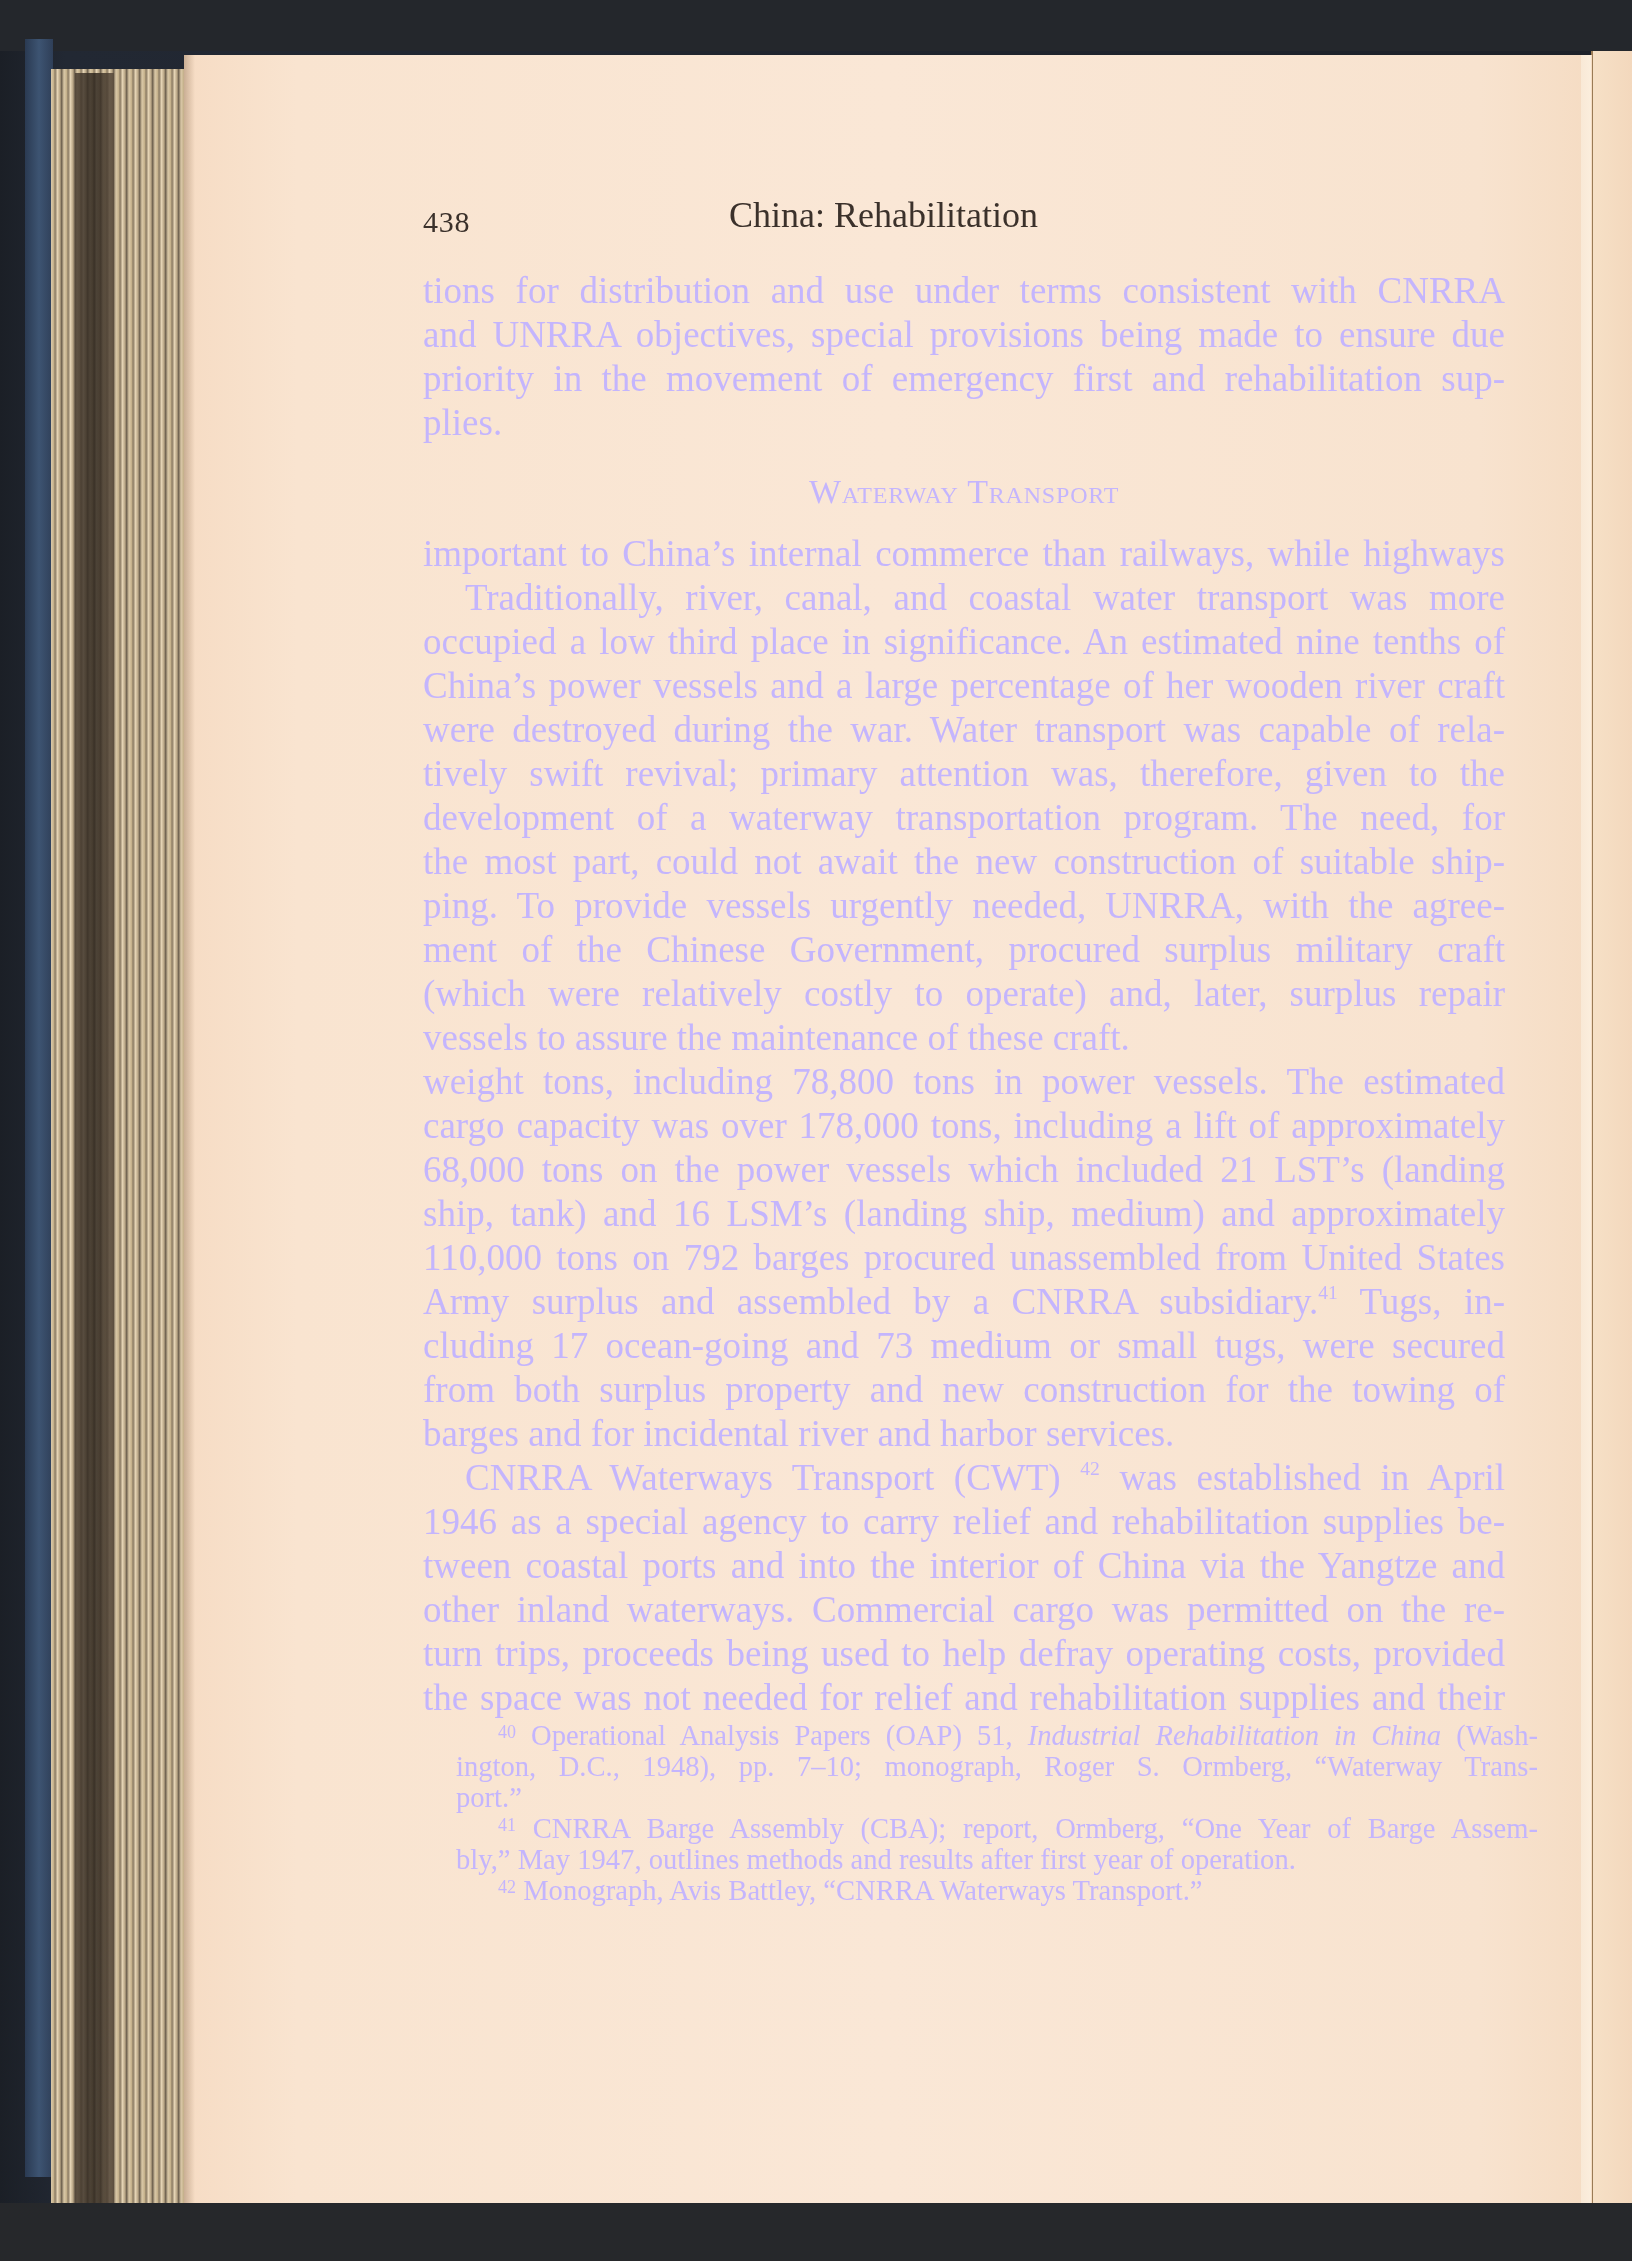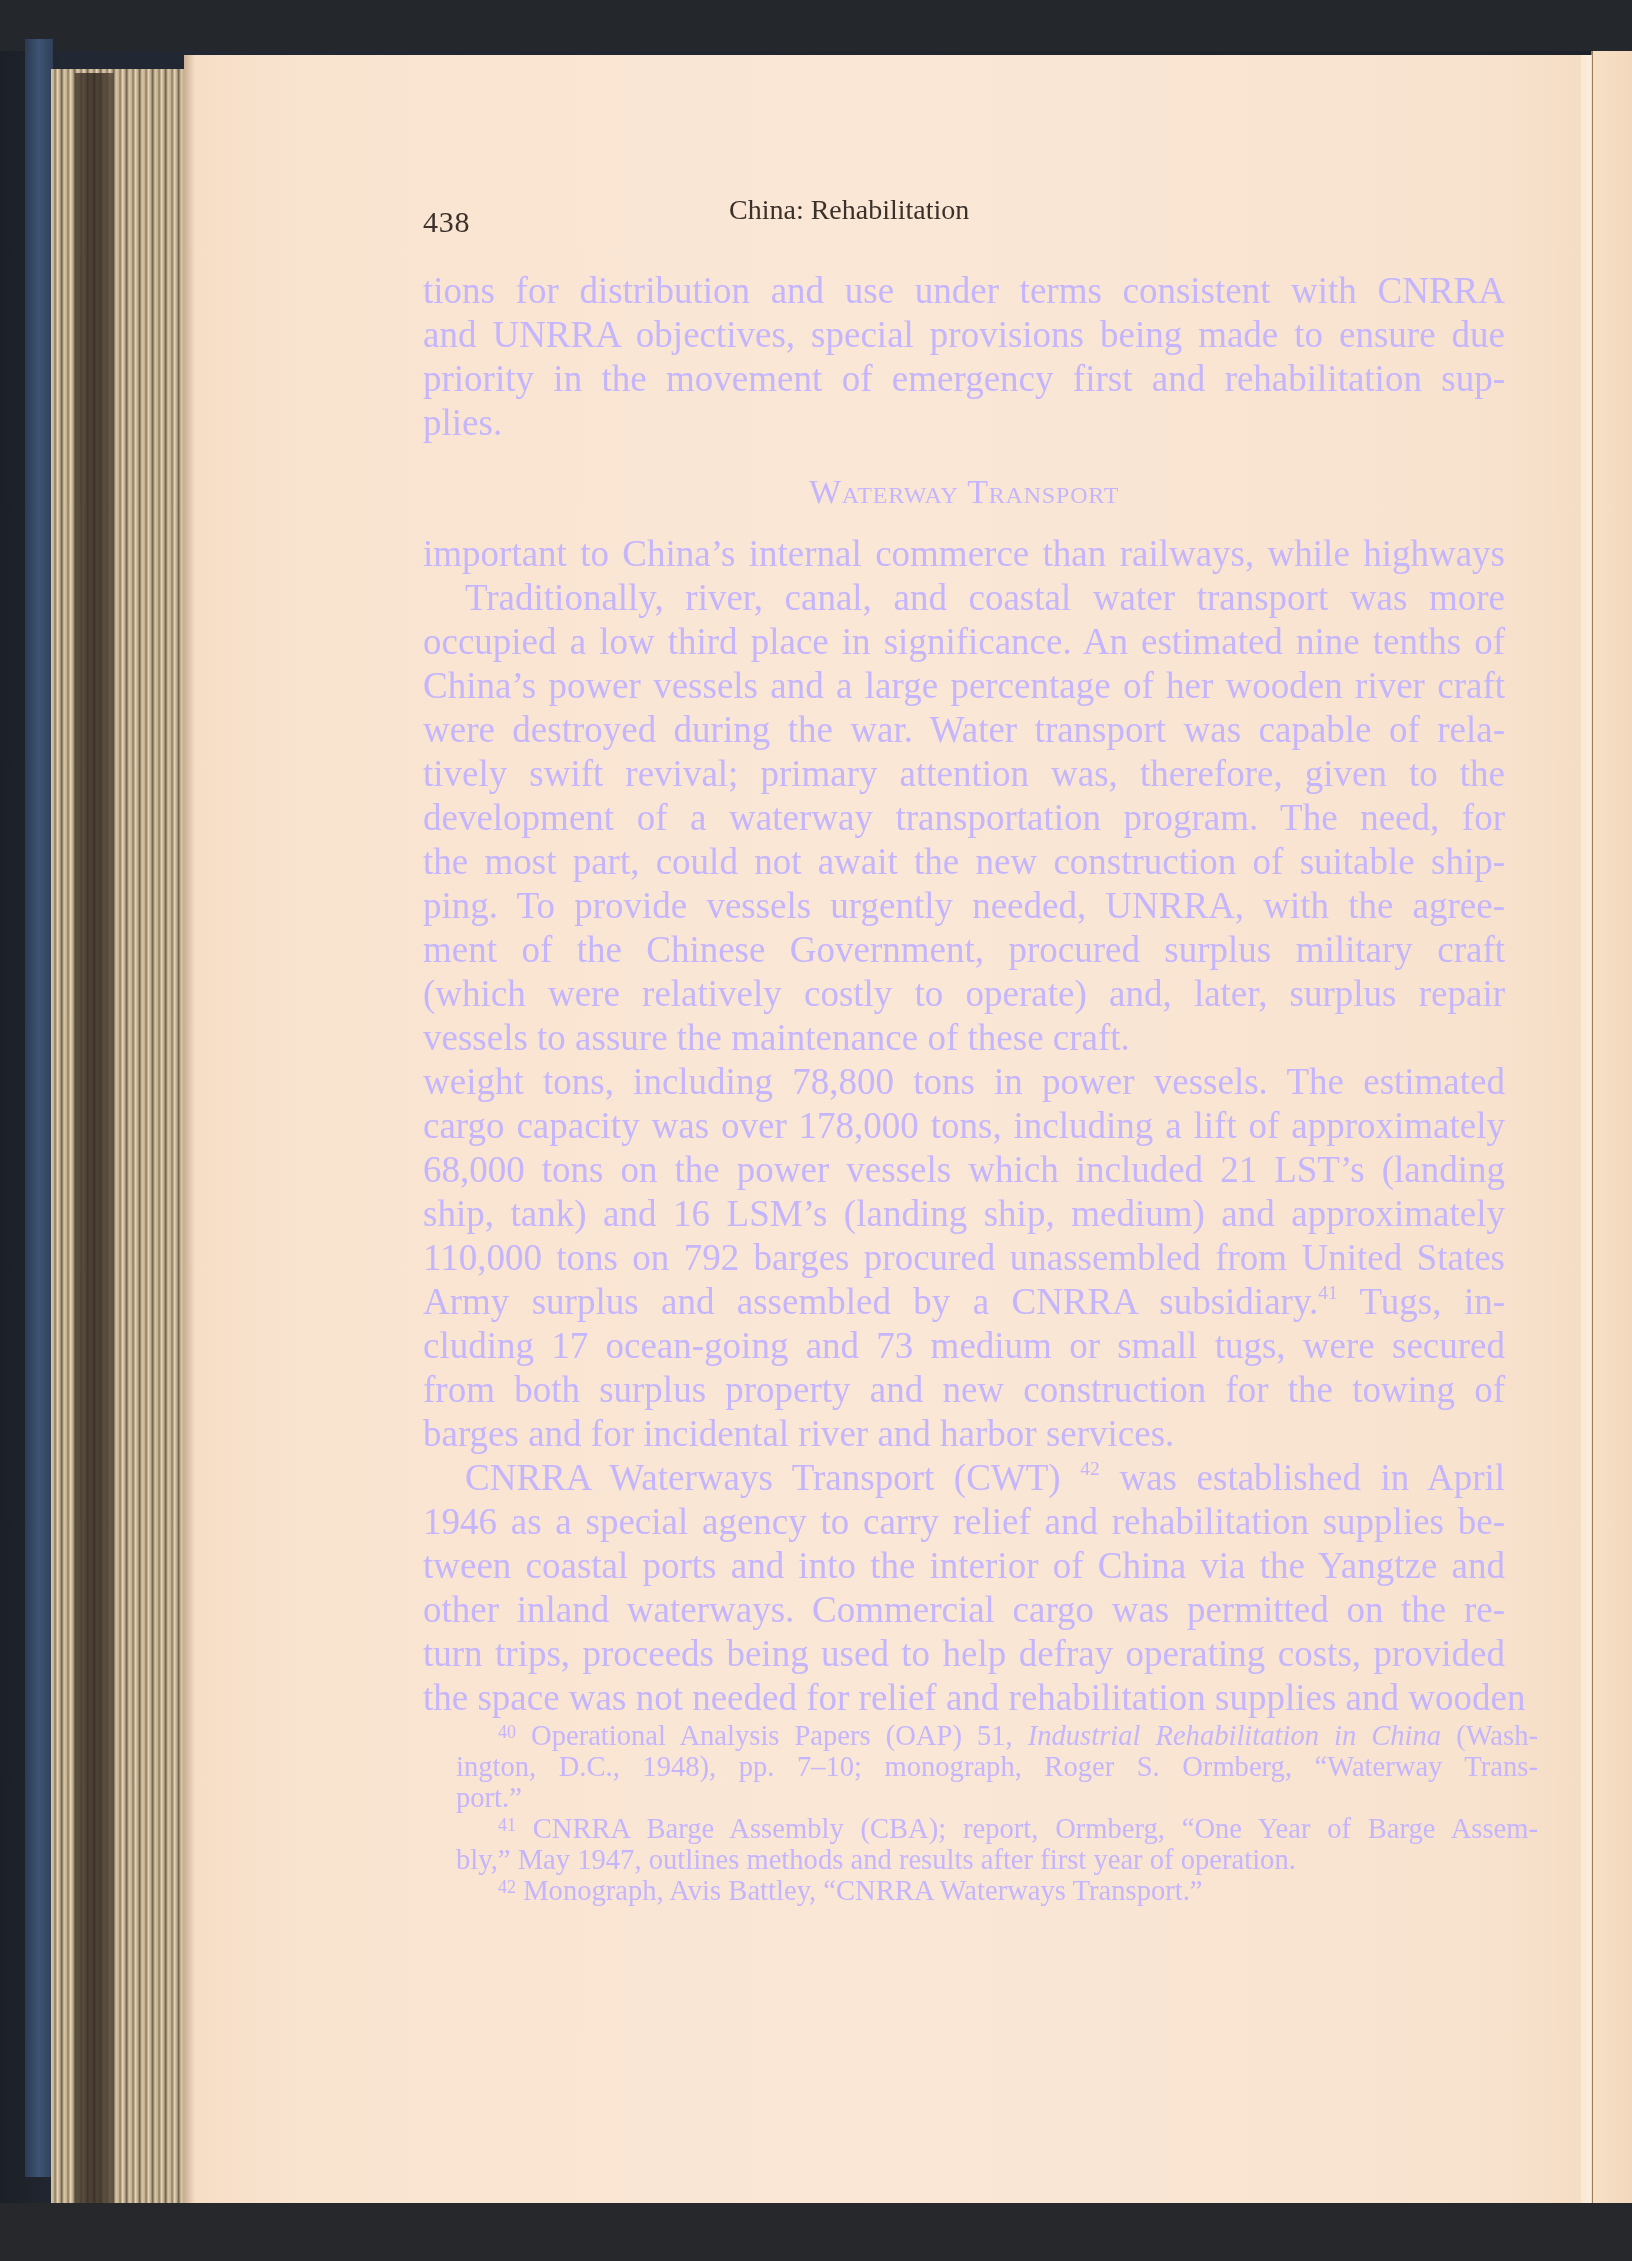--- a/index.html
+++ b/index.html
@@ -54,21 +54,21 @@
   .text {
     position:absolute; left:423px; width:1082px;
     font-family: "Liberation Serif", "DejaVu Serif", serif;
     color: #c4b5fd;
   }
   .running-head {
     position:absolute; top:194px; left:423px; width:1082px; height:65px;
     font-family: "Liberation Serif", "DejaVu Serif", serif; color:#3b312b;
   }
   .page-number { position:absolute; left:0; top:11.4px; font-size:30px; letter-spacing:0.8px; }
-  .running-title { position:absolute; left:306px; top:0; font-size:28px; }
+  .running-title { position:absolute; left:306px; top:0; font-size:36px; }
 
   .body {
     top: 269px; font-size: 37px; line-height: 44px; text-align: justify;
   }
   .body p { margin:0; }
   .line { display:block; white-space:nowrap; text-align-last: justify; text-align: justify; }
   .line.last { text-align-last: left; }
   .indent { padding-left: 42px; }
   .section-head {
     margin: 24.5px 0 18px 0; font-size: 34px; letter-spacing: 0.8px;
@@ -138,21 +138,21 @@
     <span class="line">from both surplus property and new construction for the towing of</span>
     <span class="line last">barges and for incidental river and harbor services.</span>
   </p>
 
   <p>
     <span class="line indent"><span>CNRRA Waterways Transport (CWT)</span> <sup>42</sup> <span>was established in April</span></span>
     <span class="line">1946 as a special agency to carry relief and rehabilitation supplies be-</span>
     <span class="line">tween coastal ports and into the interior of China via the Yangtze and</span>
     <span class="line">other inland waterways. Commercial cargo was permitted on the re-</span>
     <span class="line">turn trips, proceeds being used to help defray operating costs, provided</span>
-    <span class="line">the space was not needed for relief and rehabilitation supplies and wooden</span>
+    <span class="line">the space was not needed for relief and rehabilitation supplies and their</span>
   </p>
 </div>
 
 <div class="text footnotes">
   <div>
     <span class="line fn-indent"><span class="fn-num">40</span> <span>Operational Analysis Papers (OAP) 51, </span><em>Industrial Rehabilitation in China</em><span> (Wash-</span></span>
     <span class="line">ington, D.C., 1948), pp. 7–10; monograph, Roger S. Ormberg, “Waterway Trans-</span>
     <span class="line last">port.”</span>
   </div>
   <div>

